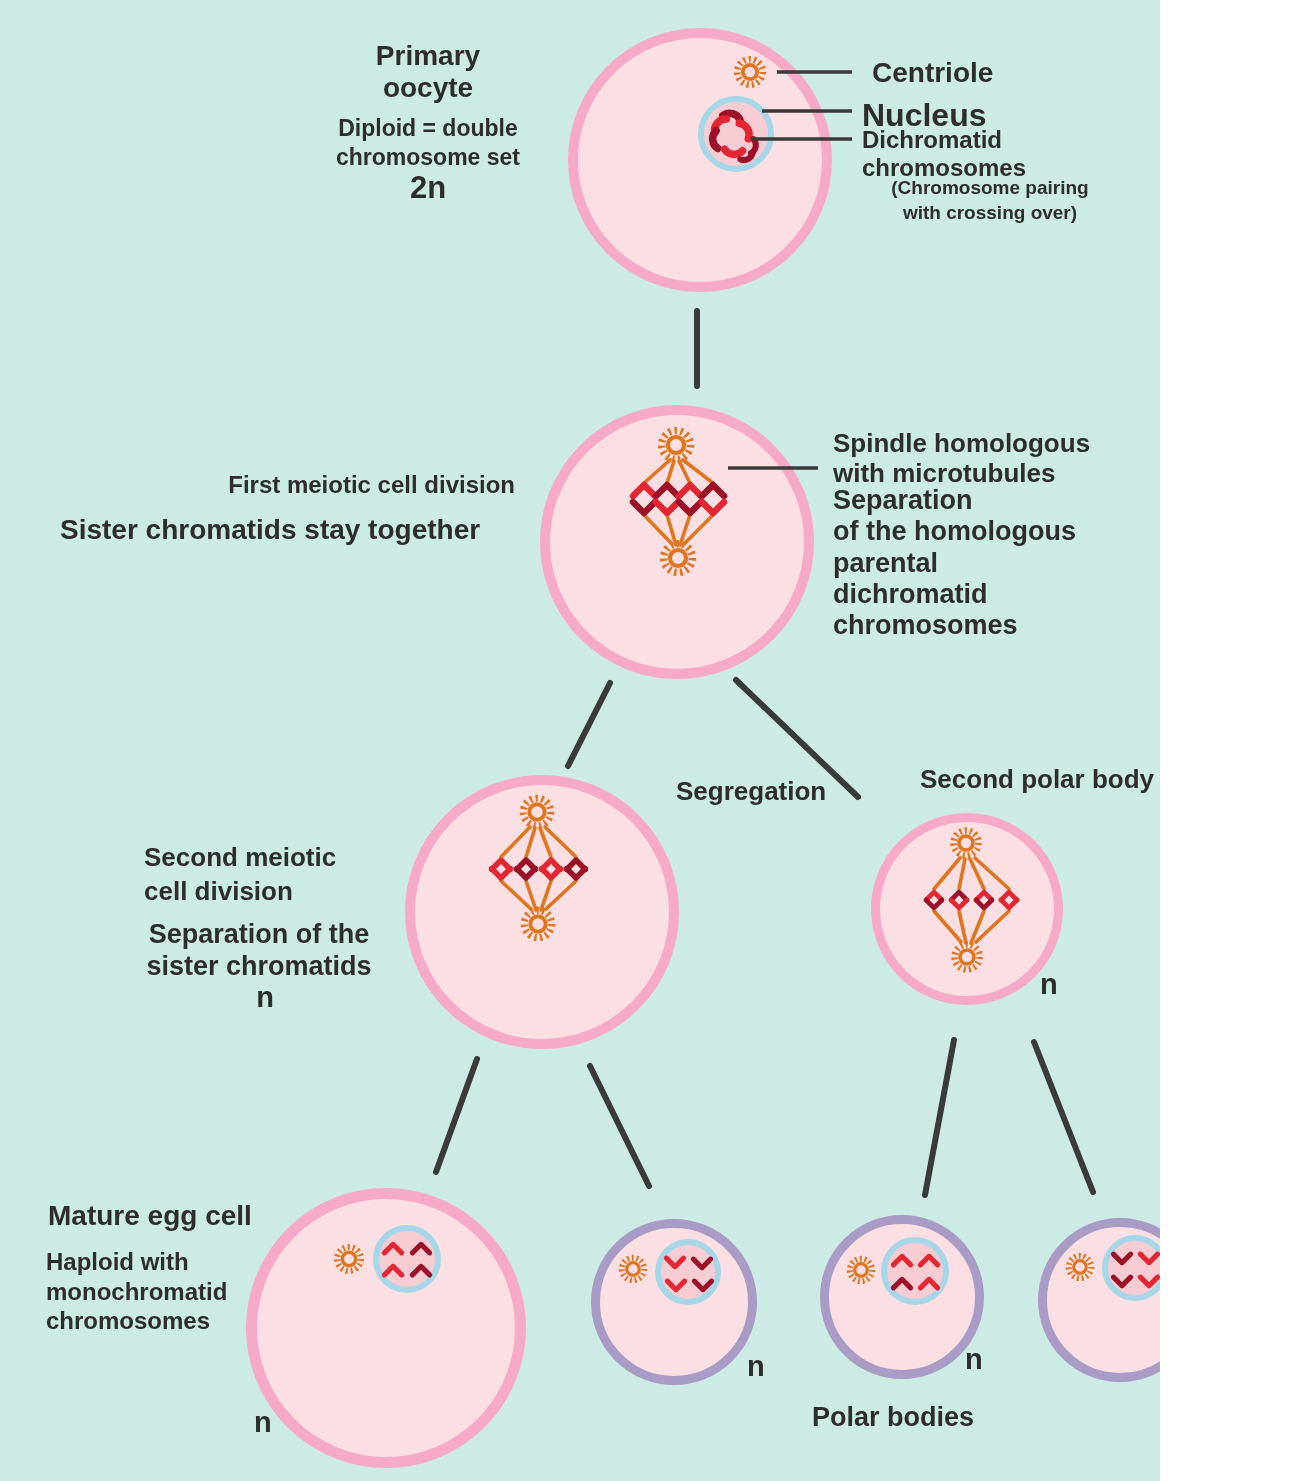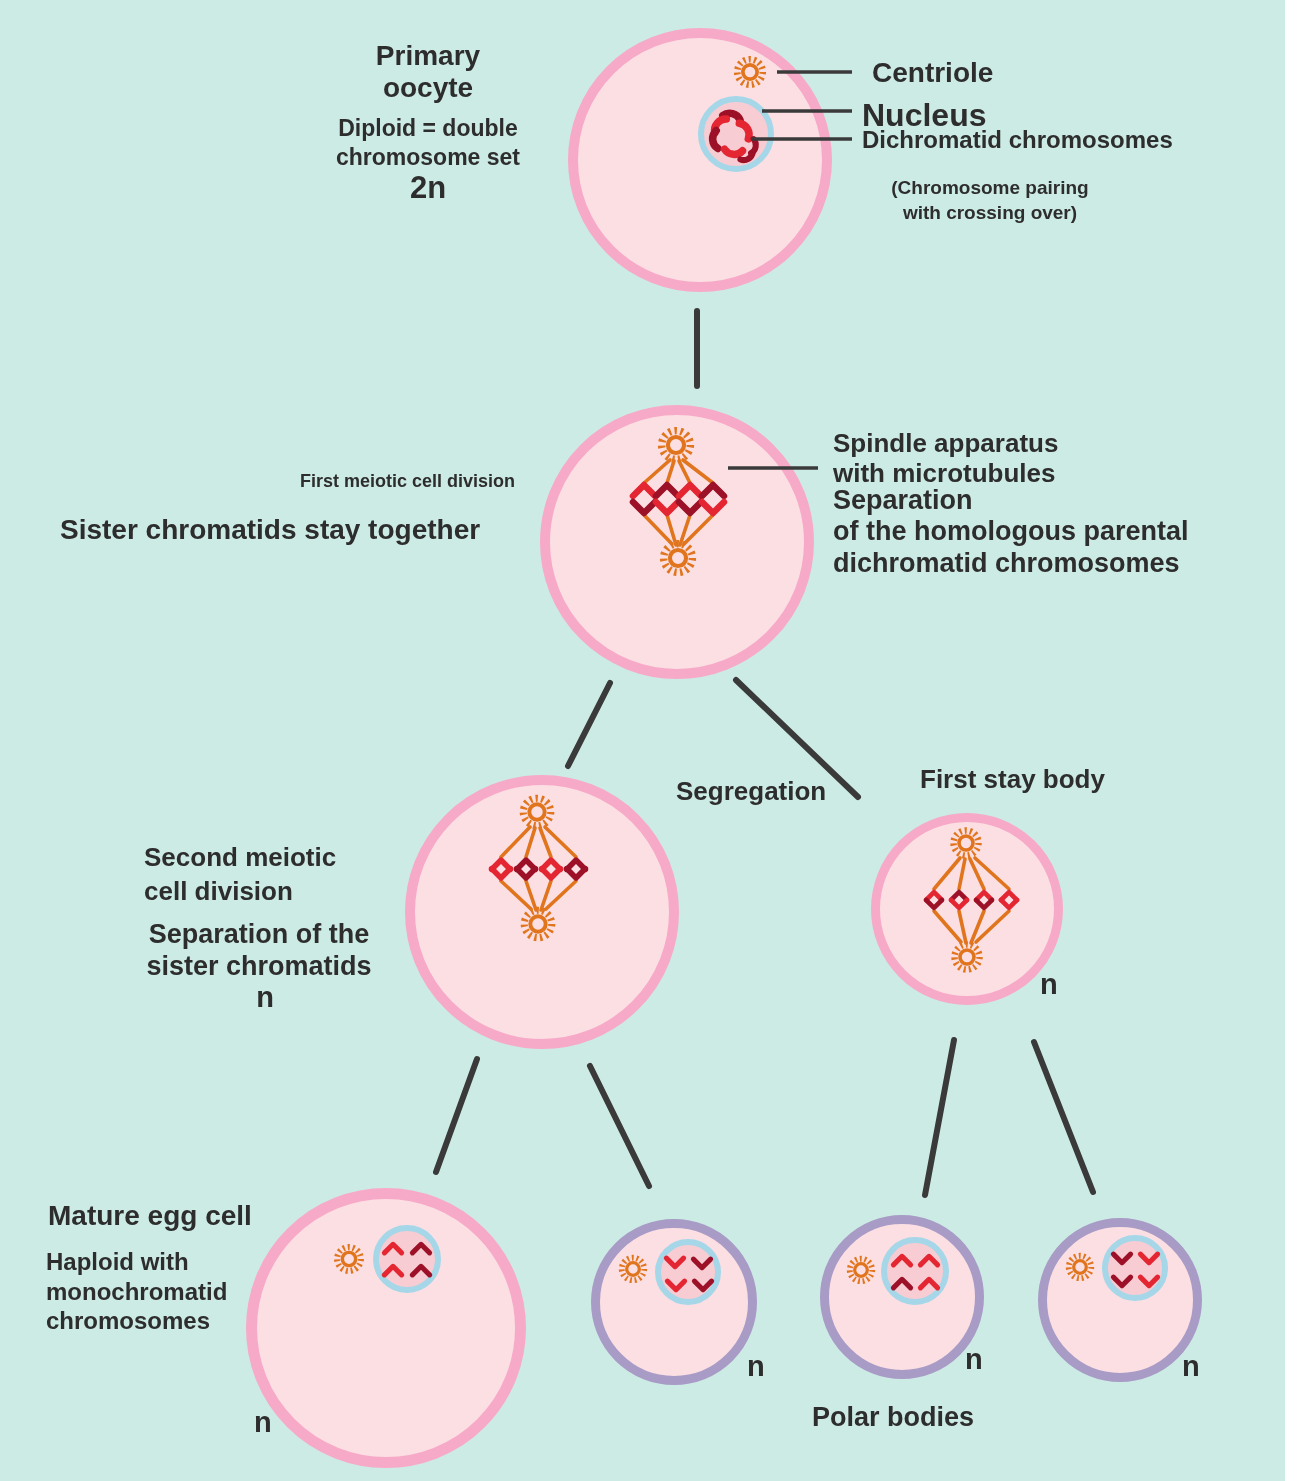--- a/index.html
+++ b/index.html
@@ -1,16 +1,16 @@
 <!DOCTYPE html>
 <html style="--bg: #cdebe5; --cell_fill: #fcdfe3; --nucleus_fill: #f8ccd3; --pink_border: #f7a9c8; --purple_border: #a89bc6; --blue_ring: #a5d7e8; --orange: #e0751d; --red: #e42532; --dark_red: #9c1127; --line: #3a3a3a; --text: #2d2d2d;"><head>
 <meta charset="utf-8">
 <style>
   html,body{margin:0;padding:0}
-  .canvas{position:relative;width:1285px;height:1481px;background:var(--bg);
+  .canvas{position:relative;width:1160px;height:1481px;background:var(--bg);
           font-family:"Liberation Sans",sans-serif;overflow:hidden}
   .cell{position:absolute;border-radius:50%;background:var(--cell_fill);box-sizing:border-box}
   .pink{border:10px solid var(--pink_border)}
   .purple{border:9px solid var(--purple_border)}
   .lbl{position:absolute;font-weight:700;color:var(--text);white-space:pre-line}
   svg.overlay{position:absolute;left:0;top:0;pointer-events:none}
   .mt{stroke:var(--orange);stroke-width:3.6;stroke-linecap:round}
   .conn{stroke:var(--line);stroke-width:6;stroke-linecap:round}
   .ptr{stroke:var(--line);stroke-width:3.5}
   .nuc{fill:var(--nucleus_fill);stroke:var(--blue_ring);stroke-width:6}
@@ -214,37 +214,37 @@
   <div class="lbl" style="left:288px;top:114px;width:280px;text-align:center;font-size:23px;line-height:1.25">Diploid = double
 chromosome set</div>
   <div class="lbl" style="left:288px;top:170px;width:280px;text-align:center;font-size:31px">2n</div>
 
   <div class="lbl" style="left:872px;top:57px;font-size:28px">Centriole</div>
   <div class="lbl" style="left:862px;top:97px;font-size:32px">Nucleus</div>
   <div class="lbl" style="left:862px;top:126px;font-size:24px">Dichromatid chromosomes</div>
   <div class="lbl" style="left:835px;top:176px;width:310px;text-align:center;font-size:19px;line-height:1.3">(Chromosome pairing
 with crossing over)</div>
 
-  <div class="lbl" style="left:60px;top:471px;width:455px;text-align:right;font-size:18px">First meiotic cell division</div>
+  <div class="lbl" style="left:60px;top:471px;width:455px;text-align:right;font-size:24px">First meiotic cell division</div>
   <div class="lbl" style="left:60px;top:514px;width:473px;text-align:left;font-size:28px">Sister chromatids stay together</div>
 
-  <div class="lbl" style="left:833px;top:428px;font-size:26px;line-height:1.16">Spindle apparatus
+  <div class="lbl" style="left:833px;top:428px;font-size:26px;line-height:1.16">Spindle homologous
 with microtubules</div>
   <div class="lbl" style="left:833px;top:485px;font-size:27px;line-height:1.16">Separation
 of the homologous parental
 dichromatid chromosomes</div>
 
   <div class="lbl" style="left:144px;top:841px;font-size:26px;line-height:1.3">Second meiotic
 cell division</div>
   <div class="lbl" style="left:114px;top:918px;width:290px;text-align:center;font-size:27px;line-height:1.2">Separation of the
 sister chromatids</div>
   <div class="lbl" style="left:235px;top:981px;width:60px;text-align:center;font-size:29px">n</div>
 
   <div class="lbl" style="left:676px;top:776px;font-size:26px">Segregation</div>
-  <div class="lbl" style="left:920px;top:764px;font-size:26px">First stay body</div>
+  <div class="lbl" style="left:920px;top:764px;font-size:26px">Second polar body</div>
   <div class="lbl" style="left:1040px;top:968px;font-size:29px">n</div>
 
   <div class="lbl" style="left:48px;top:1200px;font-size:28px">Mature egg cell</div>
   <div class="lbl" style="left:46px;top:1247px;font-size:24px;line-height:1.23">Haploid with
 monochromatid
 chromosomes</div>
   <div class="lbl" style="left:254px;top:1406px;font-size:29px">n</div>
 
   <div class="lbl" style="left:747px;top:1350px;font-size:29px">n</div>
   <div class="lbl" style="left:965px;top:1343px;font-size:29px">n</div>

